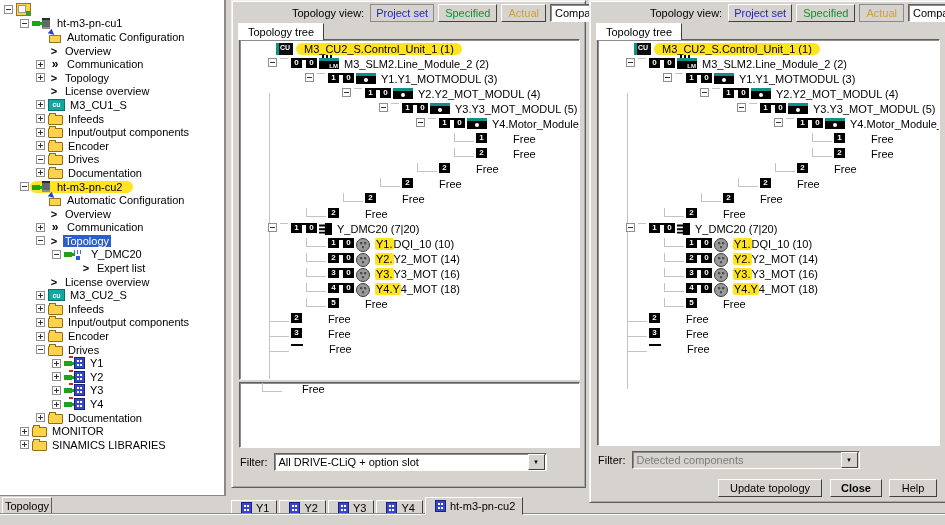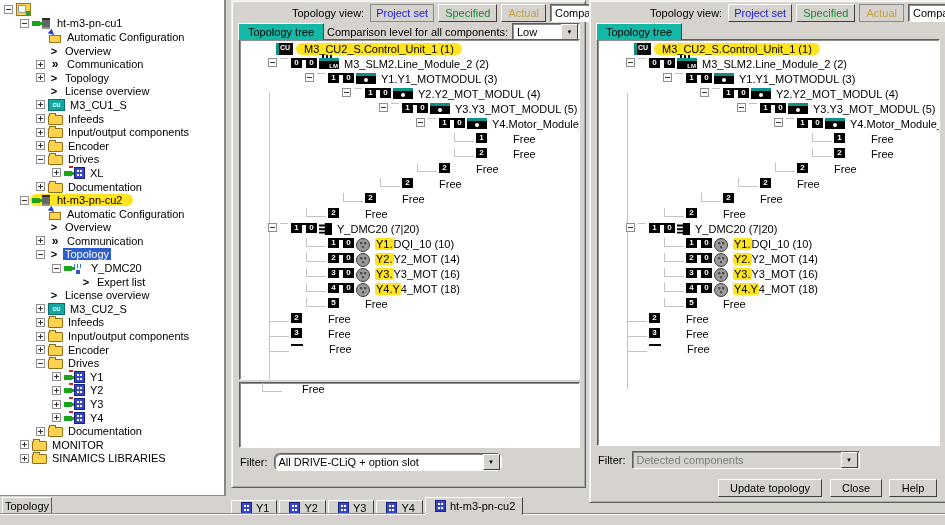--- a/index.html
+++ b/index.html
@@ -17,21 +17,21 @@
   .btn{box-sizing:border-box;height:18px;background:#d6d3ce;border:1px solid;border-color:#fff #404040 #404040 #fff;
        display:flex;align-items:center;justify-content:center;font-size:11px;white-space:nowrap;cursor:default;}
   .btn.flat{border:1px solid #8a8a8a;box-shadow:none;}
   .c-blue{color:#1c1cd8;} .c-green{color:#0f8f2f;} .c-tan{color:#c9a23a;}
   .dd{box-sizing:border-box;height:18px;background:#fff;border:1px solid;border-color:#5f5f5f #fff #fff #5f5f5f;
       box-shadow:inset 1px 1px 0 #8d8d8d;display:flex;align-items:center;padding-left:4px;white-space:nowrap;}
   .dd .arrowbtn{margin-left:auto;width:15px;height:14px;background:#d6d3ce;border:1px solid;
       border-color:#fff #404040 #404040 #fff;display:flex;align-items:center;justify-content:center;
       font-size:6px;color:#000;flex:none;margin-right:1px;}
   .dd.dis{background:#d6d3ce;color:#7d7d7d;}
-  .tab{position:absolute;box-sizing:border-box;height:17px;padding:0 9px;background:#14b8a6;
+  .tab{position:absolute;box-sizing:border-box;height:17px;padding:0 9px;background:#ffffff;
        border:1px solid;border-color:#fff #404040 #d6d3ce #fff;border-bottom:none;
        display:inline-flex;align-items:center;z-index:3;white-space:nowrap;}
   .hdr-row{position:absolute;top:3px;display:flex;align-items:center;gap:4px;white-space:nowrap;}
   .hdr-label{margin-right:2px;}
   
   .sidebar{position:absolute;left:0;top:0;width:224px;height:495px;background:#fff;
            border-right:2px solid #8a8a8a;border-bottom:1px solid #8a8a8a;overflow:hidden;}
   .srow{height:13.6px;display:flex;align-items:center;white-space:nowrap;}
   .exp{box-sizing:border-box;flex:none;width:9px;height:9px;border:1px solid #8f8f8f;background:#fff;
        position:relative;margin-right:3px;}
@@ -185,29 +185,20 @@
       <div class="srow" style="padding-left:36px">
         <span class="exp plus"></span>
         <span class="si si-folder"></span>
         <span class="slabel">Encoder</span>
       </div>
       <div class="srow" style="padding-left:36px">
         <span class="exp"></span>
         <span class="si si-folder"></span>
         <span class="slabel">Drives</span>
       </div>
-      <div class="srow" style="padding-left:52px">
-        <span class="exp plus"></span>
-        <span class="si si-drive" style="width:21px;">
-          <span class="plug"></span>
-          <span class="rt"></span>
-          <span class="devb"></span>
-        </span>
-        <span class="slabel">XL</span>
-      </div>
       <div class="srow" style="padding-left:36px">
         <span class="exp plus"></span>
         <span class="si si-folder"></span>
         <span class="slabel">Documentation</span>
       </div>
       <div class="srow" style="padding-left:20px">
         <span class="exp"></span>
         <span class="ywrap">
           <span class="si si-driveunit" style="width:20px;">
             <span class="plug"></span>
@@ -344,27 +335,20 @@
     <button class="btn c-green" style="width:64px;">Specified</button>
     <button class="btn c-tan" style="width:60px;">Actual</button>
     <div class="dd" style="width:72px;">
       <span>Comparison</span>
       <span class="arrowbtn">▼</span>
     </div>
   </div>
   <div class="tab" style="left:6px;top:22px;">
     <span>Topology tree</span>
   </div>
-  <div style="position:absolute;top:22px;right:5px;display:flex;align-items:center;gap:4px;white-space:nowrap;">
-    <span>Comparison level for all components:</span>
-    <div class="dd" style="width:68px;">
-      <span>Low</span>
-      <span class="arrowbtn">▼</span>
-    </div>
-  </div>
   <div class="sunken" style="left:7px;top:38px;width:339px;height:339px;">
     <div class="spine"></div>
     <div id="mid-tree-rows" style="padding-top:3px;">
         <div class="trow" style="padding-left:34px">
           <span class="mod mod-cu"></span>
           <span class="tlabel hl-full">M3_CU2_S.Control_Unit_1 (1)</span>
         </div>
         <div class="trow" style="padding-left:28px">
           <span class="exp"></span>
           <span class="hline"></span>
@@ -506,21 +490,21 @@
       </div>
   </div>
   <div class="sunken" style="left:7px;top:381px;width:339px;height:64px;">
     <div class="depot-row2">
       <span class="lconn"></span>
       <span style="margin-left:18px;">Free</span>
     </div>
   </div>
   <div class="filter-row" style="left:8px;top:452px;">
     <span>Filter:</span>
-    <div class="dd" style="width:228px;border-radius:6px;">
+    <div class="dd" style="width:273px;">
       <span>All DRIVE-CLiQ + option slot</span>
       <span class="arrowbtn">▼</span>
     </div>
   </div>
 </div>
 
 <div class="panel" id="right-panel" style="left:589px;top:0;width:356px;height:501px;">
   <div class="hdr-row" style="left:60px;right:4px;">
     <span class="hdr-label">Topology view:</span>
     <button class="btn c-blue" style="width:64px;">Project set</button>
@@ -682,21 +666,21 @@
       </div>
   </div>
   <div class="filter-row" style="left:8px;top:450px;">
     <span>Filter:</span>
     <div class="dd dis" style="width:228px;">
       <span>Detected components</span>
       <span class="arrowbtn">▼</span>
     </div>
   </div>
   <button class="btn" style="position:absolute;left:128px;top:478px;width:104px;">Update topology</button>
-  <button class="btn" style="position:absolute;left:240px;top:478px;width:52px;">Close</button>
+  <button class="btn" style="position:absolute;left:240px;top:478px;width:52px;font-weight:bold;">Close</button>
   <button class="btn" style="position:absolute;left:299px;top:478px;width:48px;">Help</button>
 </div>
 
 <div class="btabbar">
   <div class="btab">
       <span class="devb"></span>
       <span>Y1</span>
     </div>
   <div class="btab">
       <span class="devb"></span>

